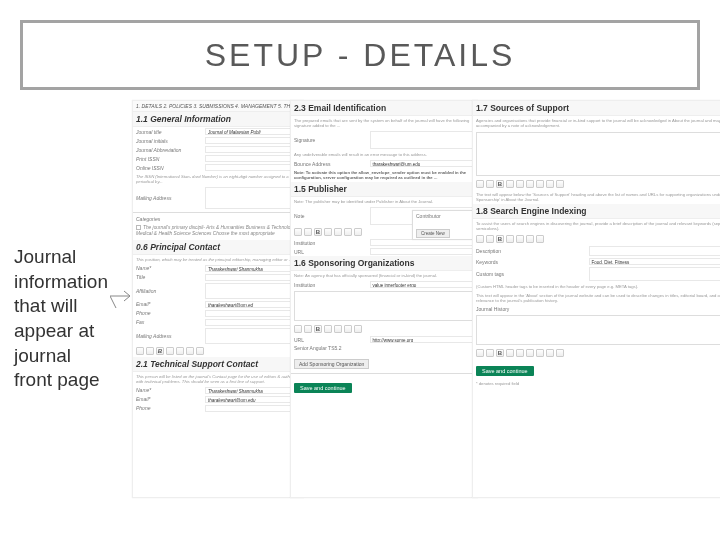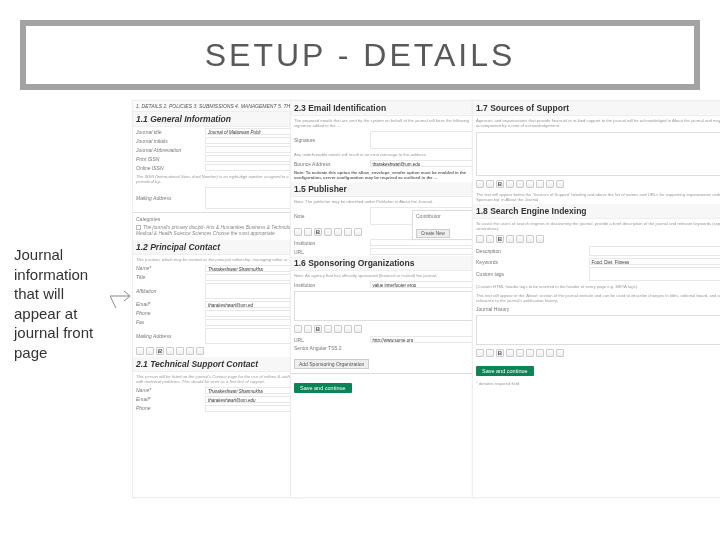--- a/index.html
+++ b/index.html
@@ -1,19 +1,19 @@
 <!DOCTYPE html>
 <html><head>
 <meta charset="utf-8">
 <style>
   * { margin:0; padding:0; box-sizing:border-box; }
   body { width:720px; height:540px; background:#fff; font-family:Arial,Helvetica,sans-serif; position:relative; overflow:hidden; }
-  .title-bar { position:absolute; top:20px; left:20px; right:20px; height:70px; border:6px solid #a3a3a3; display:flex; align-items:center; justify-content:center; background:#fff; }
+  .title-bar { position:absolute; top:20px; left:20px; right:20px; height:70px; border:3px solid #a3a3a3; display:flex; align-items:center; justify-content:center; background:#fff; }
   .title-bar h1 { font-size:32px; font-weight:400; letter-spacing:3px; color:#595959; }
-  .annotation { position:absolute; top:245px; left:14px; width:100px; font-size:15px; color:#333; line-height:1.3; }
+  .annotation { position:absolute; top:245px; left:14px; width:100px; font-size:19px; color:#333; line-height:1.3; }
   .pointer { position:absolute; top:290px; left:110px; width:25px; height:25px; }
   .pointer svg { width:100%; height:100%; }
   .collage { position:absolute; top:100px; left:132px; right:20px; bottom:30px; }
   .pane { position:absolute; background:#fff; border:1px solid #eee; overflow:hidden; box-shadow:0 0 1px rgba(0,0,0,.1); }
   .pane .tabs { font-size:5px; color:#555; padding:2px 3px; border-bottom:1px solid #eee; background:#fafafa; white-space:nowrap; }
   .pane h2 { font-size:8.5px; color:#333; background:#f7f7f7; padding:2px 3px; border-bottom:1px solid #eee; font-weight:700; }
   .pane .desc { font-size:4.2px; color:#999; padding:2px 3px; line-height:1.2; }
   .pane .row { display:flex; font-size:5px; color:#666; padding:1px 3px; align-items:center; }
   .pane .row .lbl { flex:0 0 42%; color:#777; }
   .pane .row .val { flex:1; background:#fff; border:1px solid #e8e8e8; height:7px; padding:0 2px; line-height:7px; font-size:4.5px; color:#333; overflow:hidden; }
@@ -77,21 +77,21 @@
         <span class="lbl">Categories</span>
       </div>
     <div class="categories">
       <span class="chk"></span><span>The journal's primary discipli-
 Arts &amp; Humanities
 Business &amp; Technology
 Medical &amp; Health Science
 Sciences
 Choose the most appropriate</span>
     </div>
-    <h2>1.2 Principal Contact</h2>
+    <h2>0.6 Principal Contact</h2>
     <div class="desc">This position, which may be treated as the principal editorship, managing editor or ...</div>
     <div class="row">
         <span class="lbl">Name*</span>
         <span class="val">Tharakeshwari Shanmukha</span>
       </div>
     <div class="row">
         <span class="lbl">Title</span>
         <span class="val"></span>
       </div>
     <div class="row">

